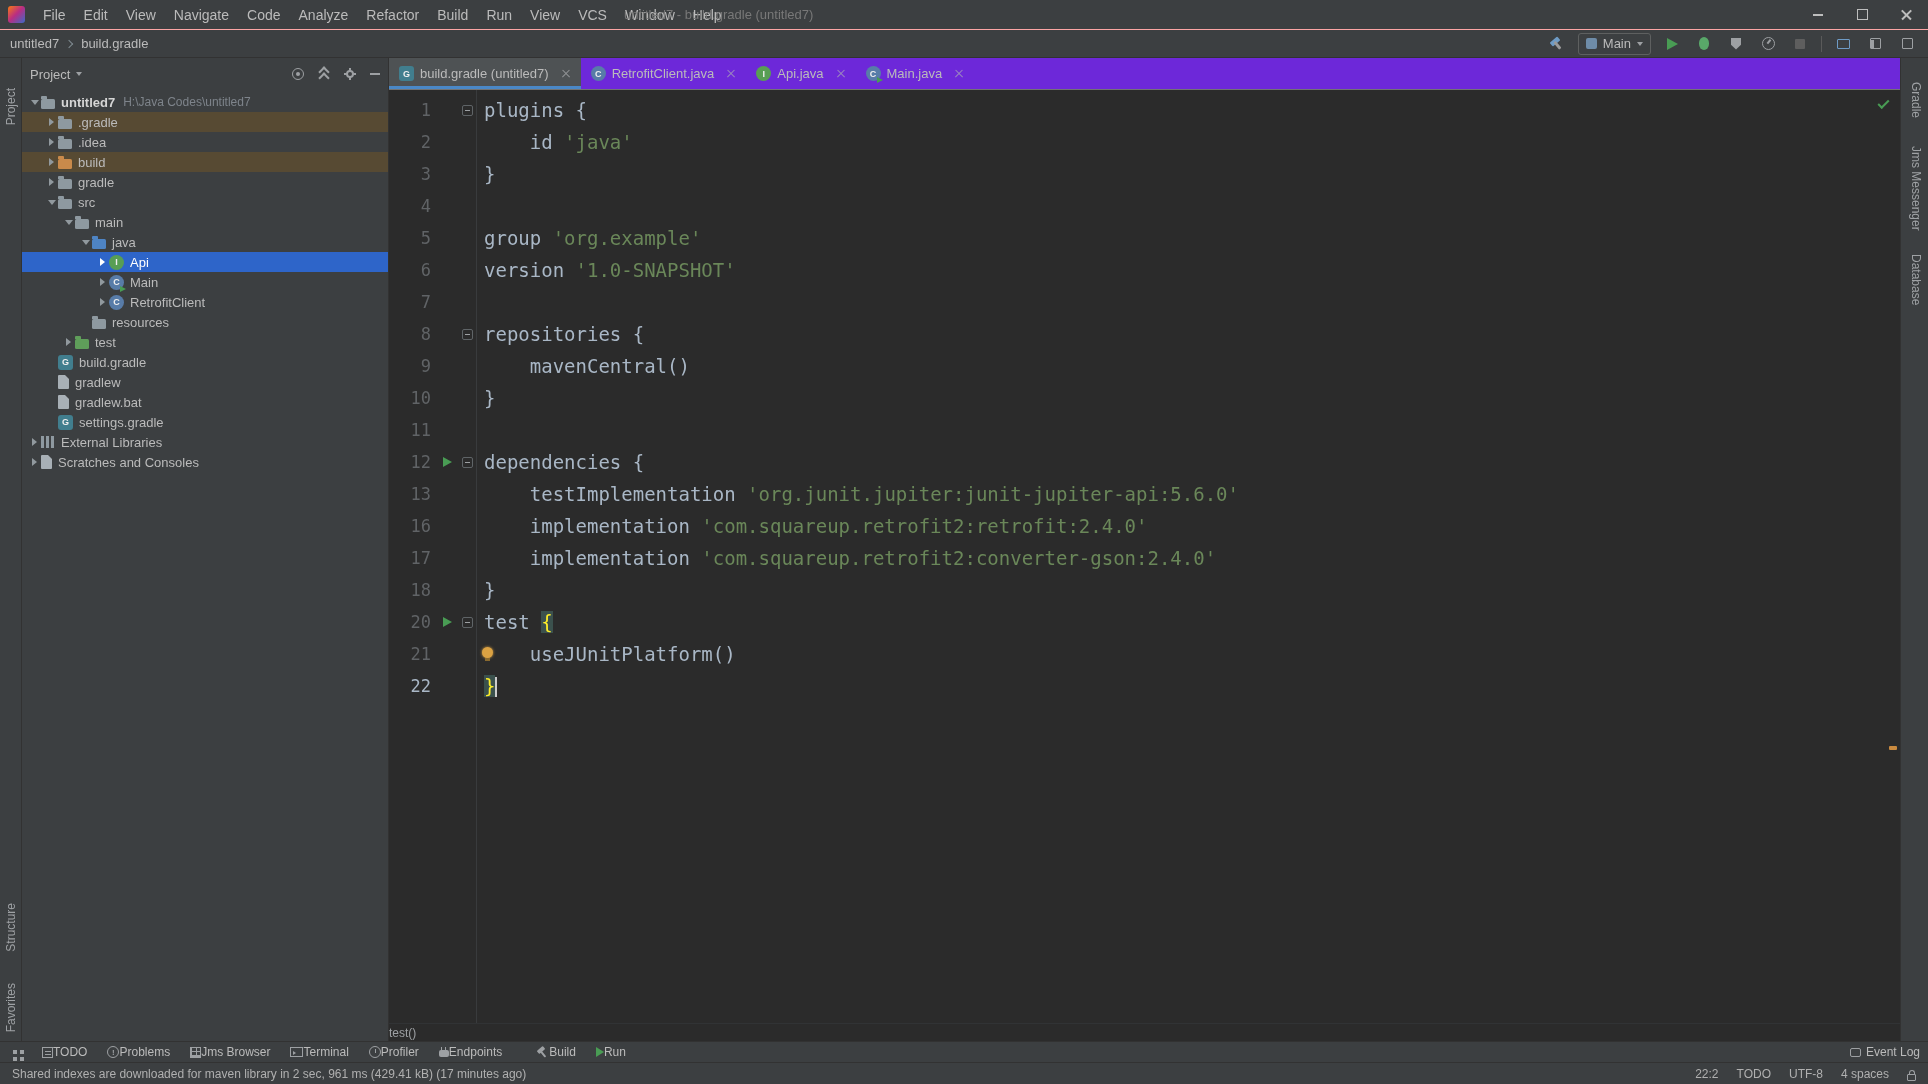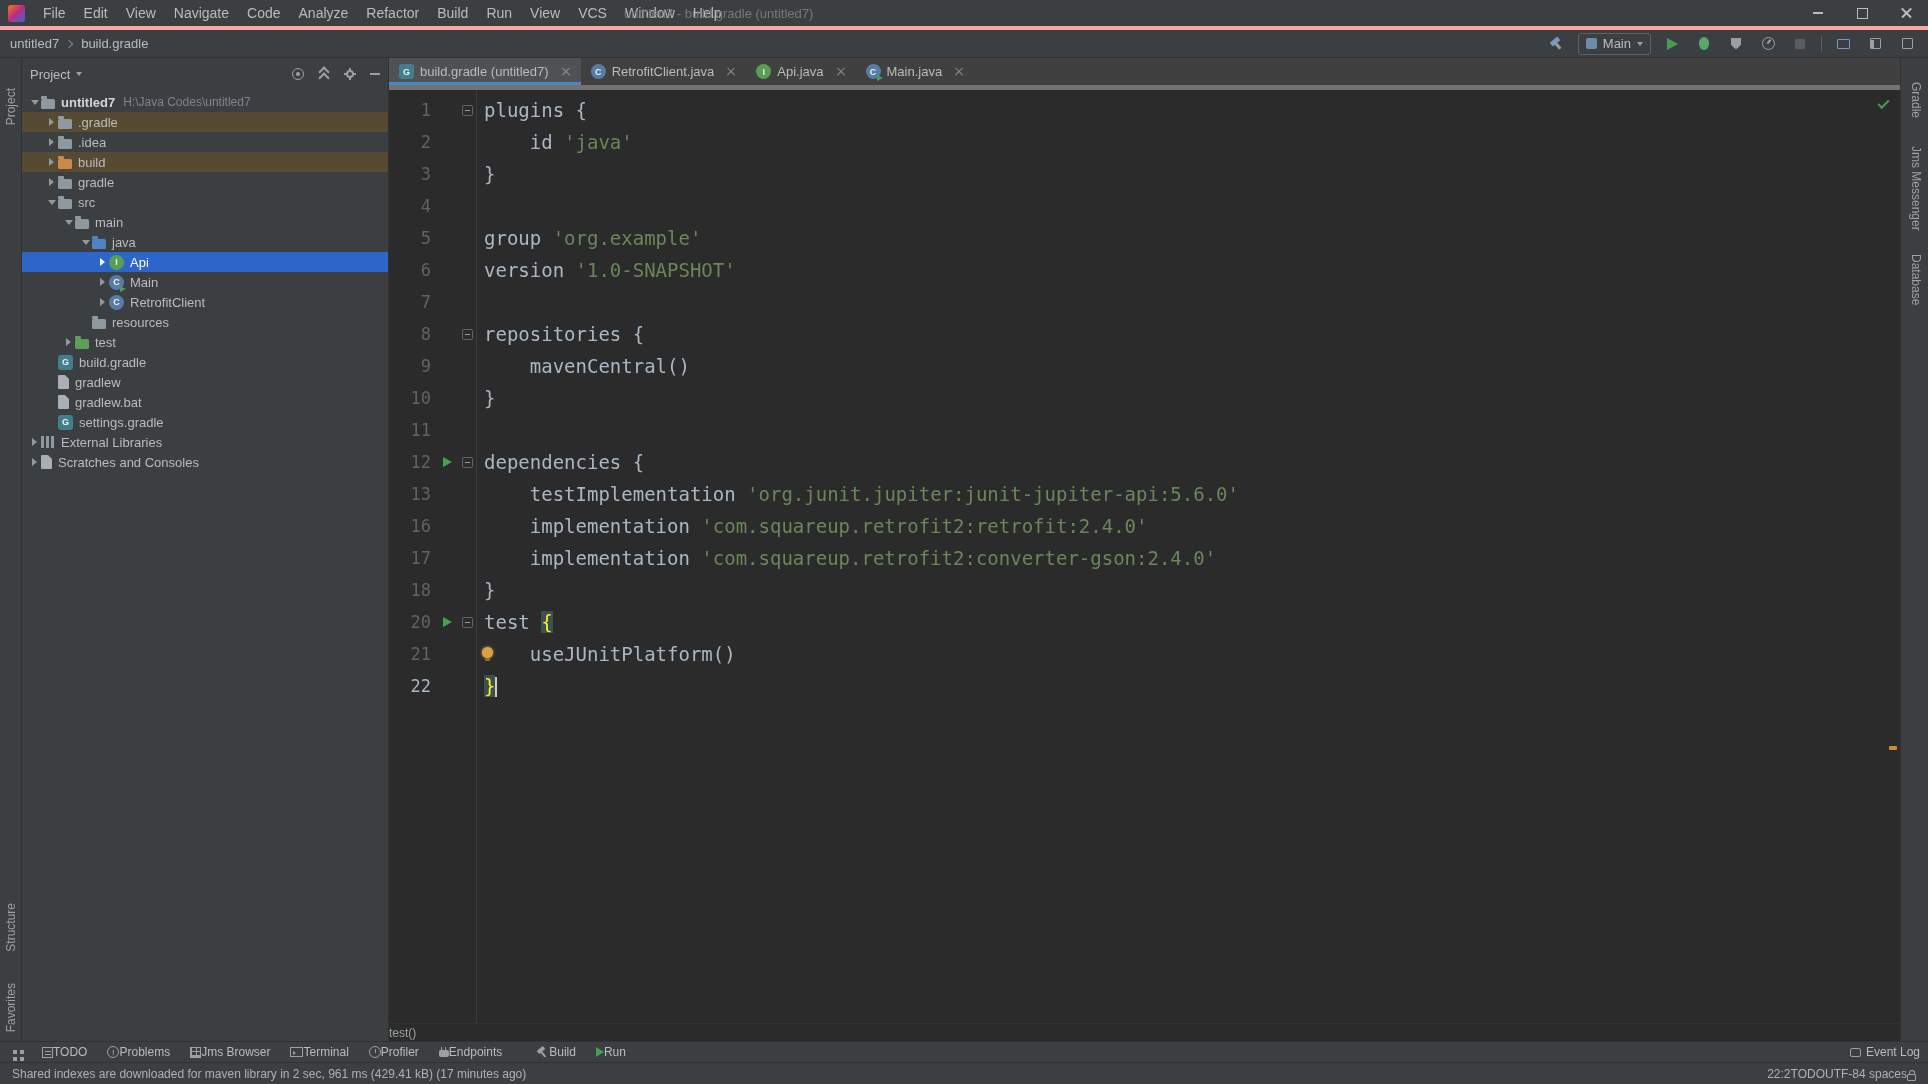--- a/index.html
+++ b/index.html
@@ -1,20 +1,20 @@
 <!DOCTYPE html>
 <html><head>
 <meta charset="utf-8">
 <style>
   html,body{margin:0;padding:0;background:#2B2B2B}
   *{box-sizing:border-box}
   .window{width:1928px;height:1084px;background:#3C3F41;color:#BBBBBB;font-family:"Liberation Sans",sans-serif;display:flex;flex-direction:column;overflow:hidden;position:relative}
 
   
-  .titlebar{height:30px;flex:none;display:flex;align-items:center;border-bottom:4px solid #fca5a5;position:relative}
+  .titlebar{height:30px;flex:none;display:flex;align-items:center;border-bottom:1px solid #fca5a5;position:relative}
   .logo{width:17px;height:17px;border-radius:3px;margin:0 9px 0 8px;background:linear-gradient(135deg,#F97A12,#B92D83 48%,#3B6AC8)}
   .menu-item{padding:0 9px;font-size:14px;color:#BBBBBB;height:30px;line-height:30px;cursor:default}
   .win-title{position:absolute;left:624px;font-size:13px;color:#787878;white-space:nowrap}
   .win-controls{margin-left:auto;display:flex;height:100%}
   .wc{width:44px;height:100%;display:flex;align-items:center;justify-content:center;position:relative}
   .wc-min::before{content:"";width:10px;height:2px;background:#BDBDBD}
   .wc-max::before{content:"";width:9px;height:9px;border:1.5px solid #BDBDBD}
   .wc-close::before,.wc-close::after{content:"";position:absolute;width:13px;height:1.6px;background:#BDBDBD}
   .wc-close::before{transform:rotate(45deg)}
   .wc-close::after{transform:rotate(-45deg)}
@@ -92,21 +92,21 @@
   .badge.iface::before{content:"I"}
   .badge.gradlef{border-radius:3px;background:#417E8E}
   .badge.gradlef::before{content:"G"}
   .badge.runnable::after{content:"";position:absolute;right:-2px;bottom:-2px;width:0;height:0;border-left:6px solid #499C54;border-top:3.5px solid transparent;border-bottom:3.5px solid transparent}
   .fileicon{width:11px;height:14px;background:#A8B0B6;position:relative;border-radius:1px}
   .fileicon::before{content:"";position:absolute;right:0;top:0;border-top:4px solid #3C3F41;border-left:4px solid transparent}
   .libicon{width:14px;height:12px;background:repeating-linear-gradient(90deg,#8E99A0 0 3px,transparent 3px 5px)}
 
   
   .editor-area{flex:1;display:flex;flex-direction:column;background:#2B2B2B;min-width:0}
-  .tabbar{height:32px;flex:none;background:#404040;display:flex;border-bottom:5px solid #737373}
+  .tabbar{height:32px;flex:none;background:#6d28d9;display:flex;border-bottom:1px solid #737373}
   .tab{display:flex;align-items:center;padding:0 10px;font-size:13px;color:#BBBBBB;gap:6px;cursor:default}
   .tab.active{background:#4E5254;box-shadow:inset 0 -3px 0 #4A88C7}
   .tab-close{width:10px;height:10px;position:relative;margin-left:6px;opacity:.7}
   .tab-close::before,.tab-close::after{content:"";position:absolute;left:0;top:4.5px;width:10px;height:1.3px;background:#AFB1B3}
   .tab-close::before{transform:rotate(45deg)}
   .tab-close::after{transform:rotate(-45deg)}
 
   .editor{flex:1;position:relative;overflow:hidden;padding-top:4px}
   .editor::before{content:"";position:absolute;left:87px;top:0;bottom:0;width:1px;background:#393B3D}
   .line{display:flex;height:32px;line-height:32px;font-family:"DejaVu Sans Mono",monospace;font-size:19px;white-space:pre;position:relative}
@@ -148,21 +148,21 @@
   .endpic::before{content:"";position:absolute;top:-3px;left:2px;width:1.5px;height:3px;background:#9DA0A3;box-shadow:4px 0 #9DA0A3}
   .hammer-sm{position:relative;width:13px;height:13px}
   .hammer-sm::before{content:"";position:absolute;left:1px;top:2px;width:8px;height:4px;background:#9DA0A3;border-radius:1px;transform:rotate(-40deg)}
   .hammer-sm::after{content:"";position:absolute;left:6px;top:4px;width:2px;height:8px;background:#9DA0A3;border-radius:1px;transform:rotate(-40deg)}
   .runic{width:0;height:0;border-left:8px solid #499C54;border-top:5px solid transparent;border-bottom:5px solid transparent}
   .eventic{width:11px;height:9px;border:1px solid #9DA0A3;border-radius:2px}
   .event-log{margin-left:auto;display:flex;align-items:center;gap:5px}
 
   
   .statusbar{height:22px;flex:none;border-top:1px solid #323232;display:flex;align-items:center;padding:0 12px;font-size:12px;color:#B0B0B0;background:#3C3F41}
-  .sb-right{margin-left:auto;display:flex;align-items:flex-end;}
+  .sb-right{margin-left:auto;display:flex;align-items:flex-end;gap:18px}
   .lockic{width:9px;height:7px;border:1px solid #9DA0A3;border-radius:1px;position:relative;margin-top:4px}
   .lockic::before{content:"";position:absolute;top:-5px;left:1px;width:4px;height:4px;border:1px solid #9DA0A3;border-bottom:none;border-radius:3px 3px 0 0}
 </style>
 </head>
 <body>
 
 <div class="window">
 
   <div class="titlebar">
     <span class="logo"></span>

